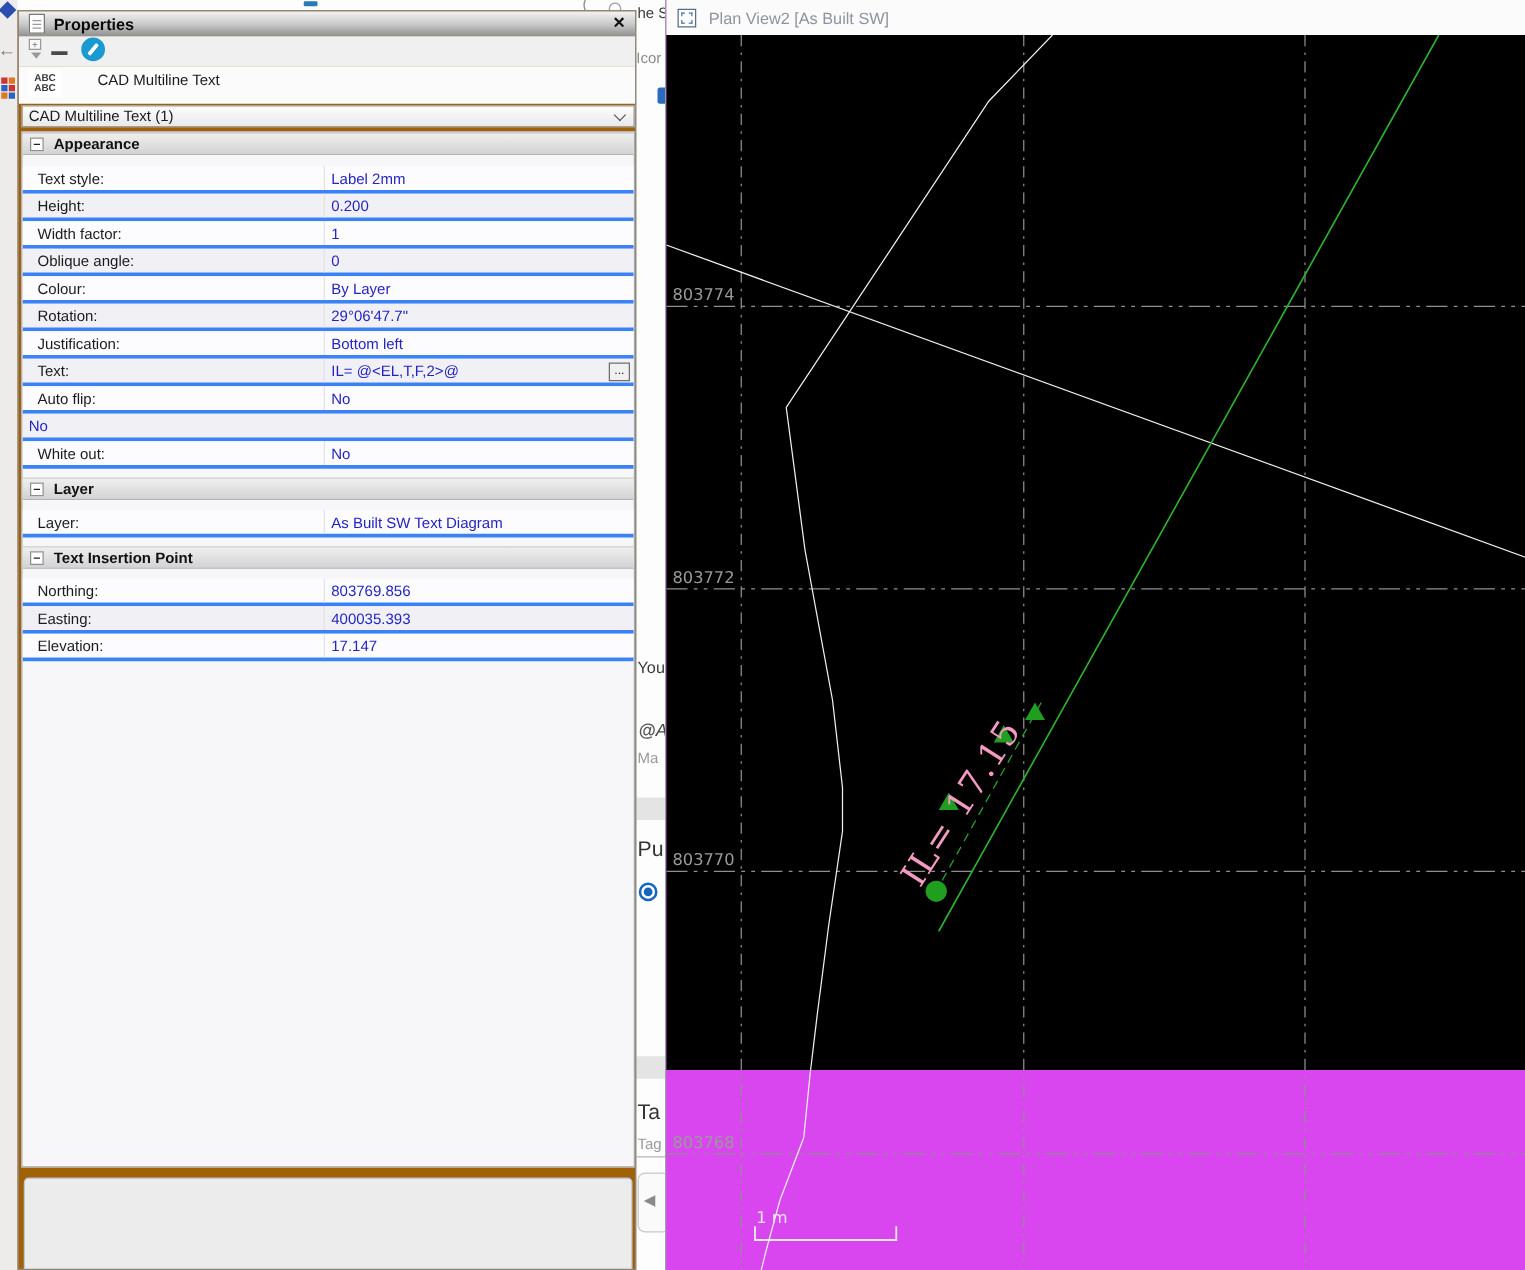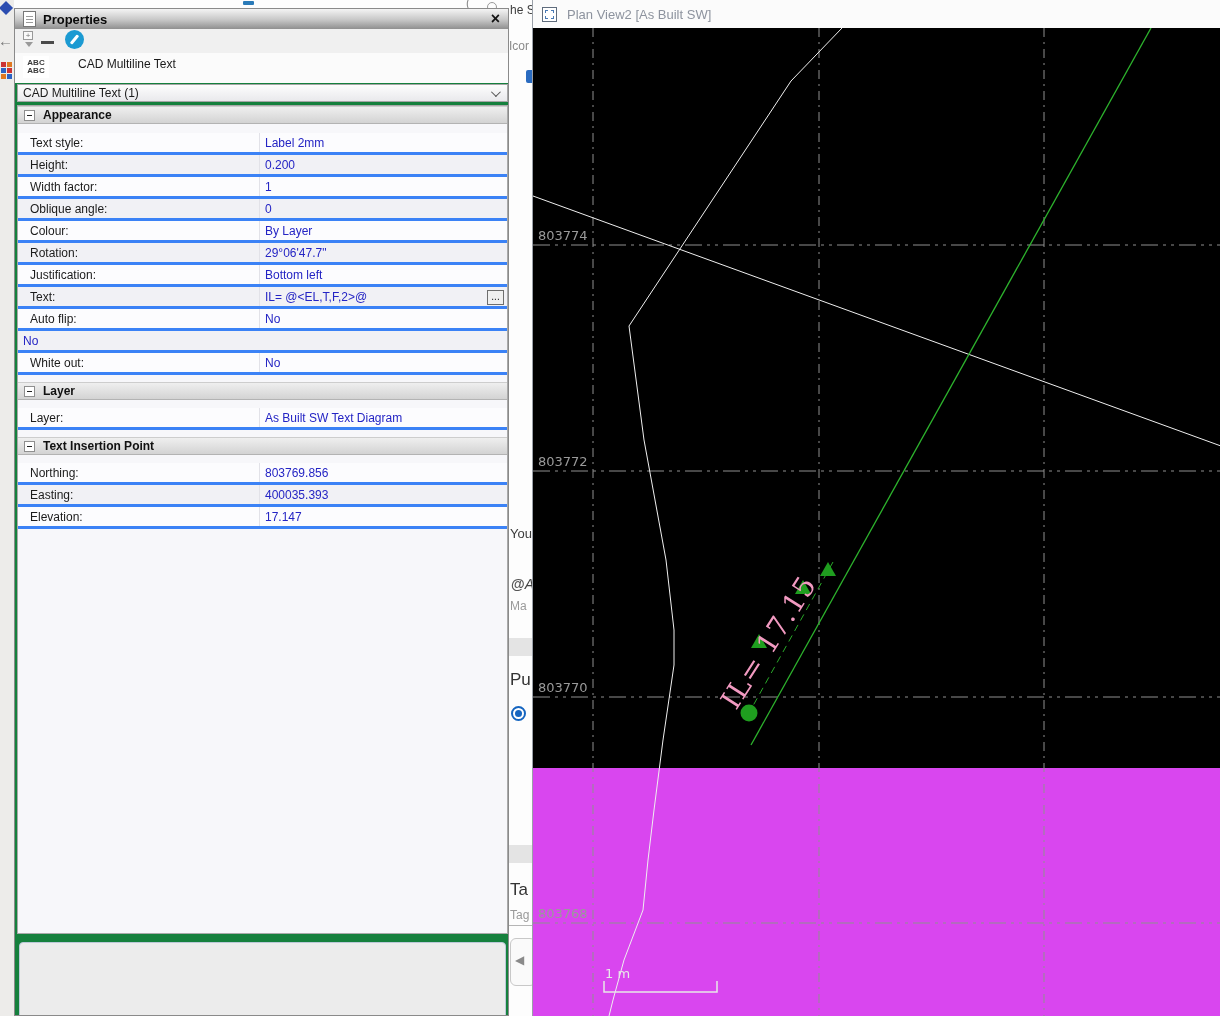--- a/index.html
+++ b/index.html
@@ -34,21 +34,21 @@
              display:flex; align-items:center; justify-content:center; background:#fff; }
   .f-radio span { width:7px; height:7px; border-radius:50%; background:#1565c0; }
   .f-bar2 { left:0; top:845px; width:23px; height:18px; background:#e4e4e4; }
   .f-ta { left:1px; top:880px; font-size:17px; color:#333; }
   .f-tag { left:1px; top:908px; font-size:12px; color:#9a9a9a; }
   .f-underline { left:0; top:925px; width:23px; height:1px; background:#b5b5b5; }
   .f-back { left:1px; top:938px; width:26px; height:48px; border:1px solid #c8c8c8; border-radius:6px;
             background:#fafafa; color:#8a8a8a; font-size:12px; padding:14px 0 0 4px; }
 
   
-  #panel { left:14px; top:8px; width:495px; height:1008px; background:#15803d;
+  #panel { left:14px; top:8px; width:495px; height:1008px; background:#a16207;
            border:1px solid #8a8a8a; overflow:hidden; }
   #panel-titlebar { left:0; top:0; width:100%; height:20px;
       background:linear-gradient(180deg,#f4f4f4 0%,#c6c6c6 55%,#8f8f8f 100%);
       display:flex; align-items:center; }
   .doc-icon { width:13px; height:16px; background:#fff; border:1px solid #777; margin:0 7px 0 8px; position:relative; }
   .doc-icon i { position:absolute; left:2px; right:2px; height:1px; background:#9a9a9a; display:block; }
   .doc-icon i:nth-child(1){top:4px;} .doc-icon i:nth-child(2){top:7px;} .doc-icon i:nth-child(3){top:10px;}
   #panel-title { font-size:13px; font-weight:bold; color:#0a0a0a; }
   #panel-close { position:absolute; right:8px; top:0px; font-size:16px; font-weight:bold; color:#111; line-height:20px; cursor:default; }
 
@@ -95,21 +95,21 @@
   #panel-bottom-box { left:4px; top:933px; width:487px; height:80px; background:#ececec;
       border:1px solid #bcc8d8; border-radius:4px; }
 
   
   #plan-window { left:532px; top:0; width:688px; height:1016px; background:#d946ef;
                  border-left:1px solid #9aa0a8; overflow:hidden; }
   #plan-titlebar { left:0; top:0; width:100%; height:28px; background:#fbfbfb; display:flex; align-items:center; }
   .plan-icon { width:15px; height:15px; border:1px solid #5f6c7d; margin:0 10px 0 9px; position:relative; background:#fff; }
   .plan-icon span { position:absolute; left:2px; top:2px; right:2px; bottom:2px; border:1px dashed #4a7ab5; }
   #plan-title { font-size:13px; color:#8d939e; }
-  #plan-canvas { left:0; top:28px; width:688px; height:740px; background:#000; }
+  #plan-canvas { left:0; top:28px; width:688px; height:828px; background:#000; }
   svg text { font-family:"DejaVu Sans", sans-serif; }
   .cad-annot { font-family:"DejaVu Serif", serif; }
 </style>
 </head>
 <body>
 
 <div id="left-strip" class="abs">
   <div class="ls-diamond abs"></div>
   <div class="ls-arrow abs">←</div>
   <div class="ls-grid abs">

